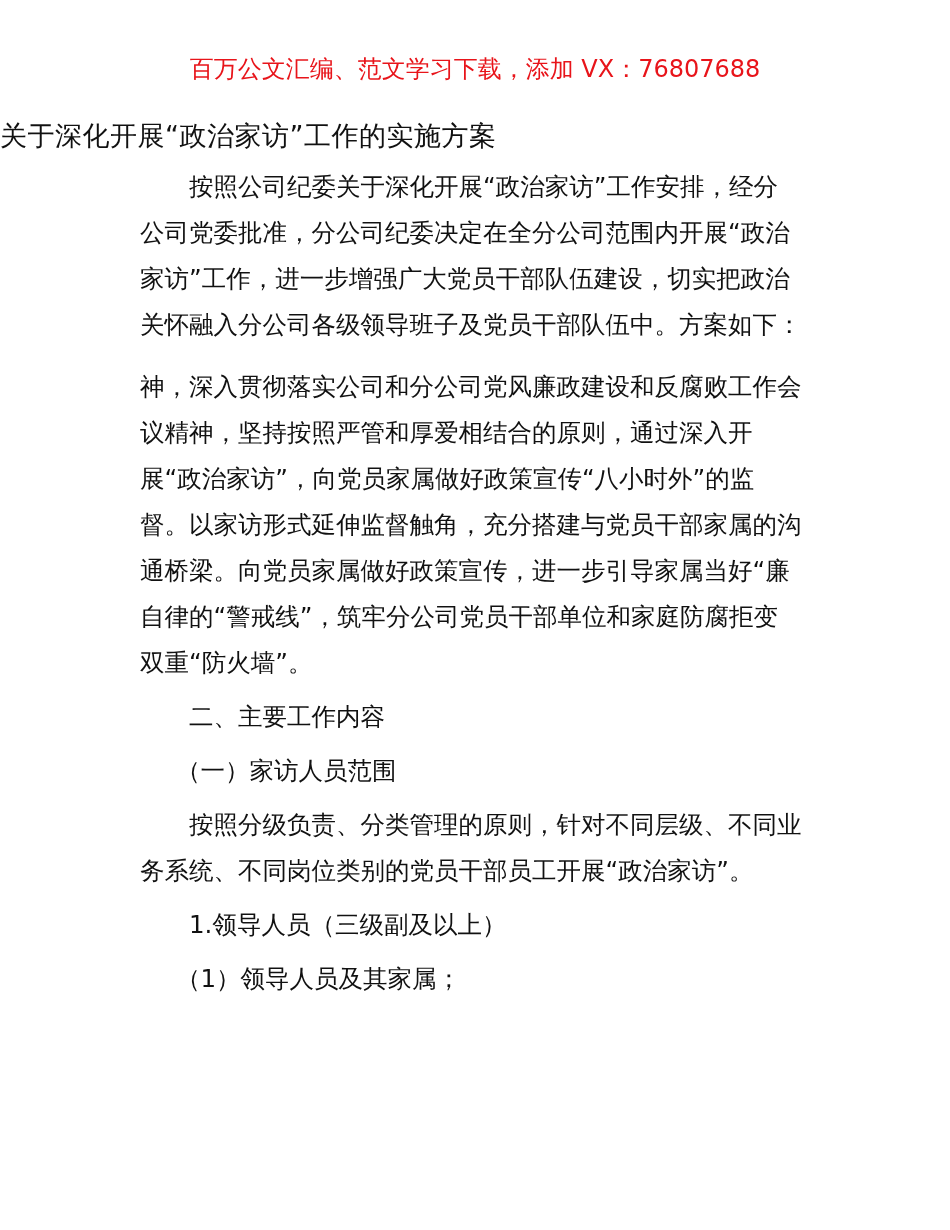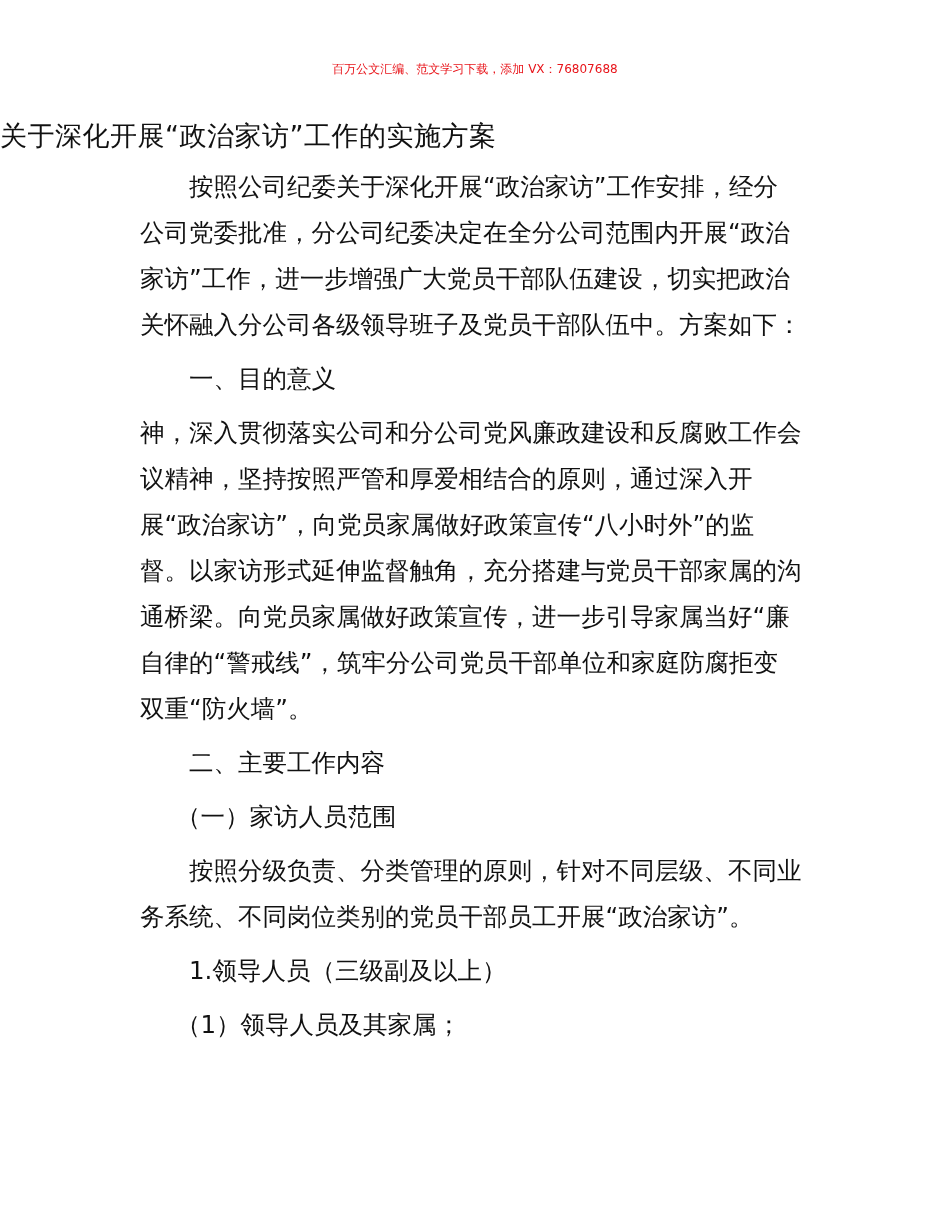--- a/index.html
+++ b/index.html
@@ -14,21 +14,21 @@
       overflow: hidden;
       font-family: "DejaVu Sans", "Liberation Sans", sans-serif;
       color: #111111;
     }
     .watermark {
       position: absolute;
       top: 56px;
       left: 0;
       width: 950px;
       text-align: center;
-      font-size: 12px;
+      font-size: 24px;
       line-height: 26px;
       color: #e8141a;
       letter-spacing: 0px;
     }
     .title {
       position: absolute;
       top: 114px;
       left: 0;
       width: 922px;
       text-align: left;
@@ -88,21 +88,20 @@
   <div class="para">
     <span class="line">按照公司纪委关于深化开展“政治家访”工作安排，经分</span>
   </div>
   <div>
     <span class="line">公司党委批准，分公司纪委决定在全分公司范围内开展“政治</span>
     <span class="line">家访”工作，进一步增强广大党员干部队伍建设，切实把政治</span>
     <span class="line">关怀融入分公司各级领导班子及党员干部队伍中。方案如下：</span>
   </div>
 
   <div class="block-gap"></div>
-  <p class="heading">一、目的意义</p>
   <div class="block-gap"></div>
 
   <div>
     <span class="line">神，深入贯彻落实公司和分公司党风廉政建设和反腐败工作会</span>
     <span class="line">议精神，坚持按照严管和厚爱相结合的原则，通过深入开</span>
     <span class="line">展“政治家访”，向党员家属做好政策宣传“八小时外”的监</span>
     <span class="line">督。以家访形式延伸监督触角，充分搭建与党员干部家属的沟</span>
     <span class="line">通桥梁。向党员家属做好政策宣传，进一步引导家属当好“廉</span>
     <span class="line">自律的“警戒线”，筑牢分公司党员干部单位和家庭防腐拒变</span>
     <span class="line">双重“防火墙”。</span>

